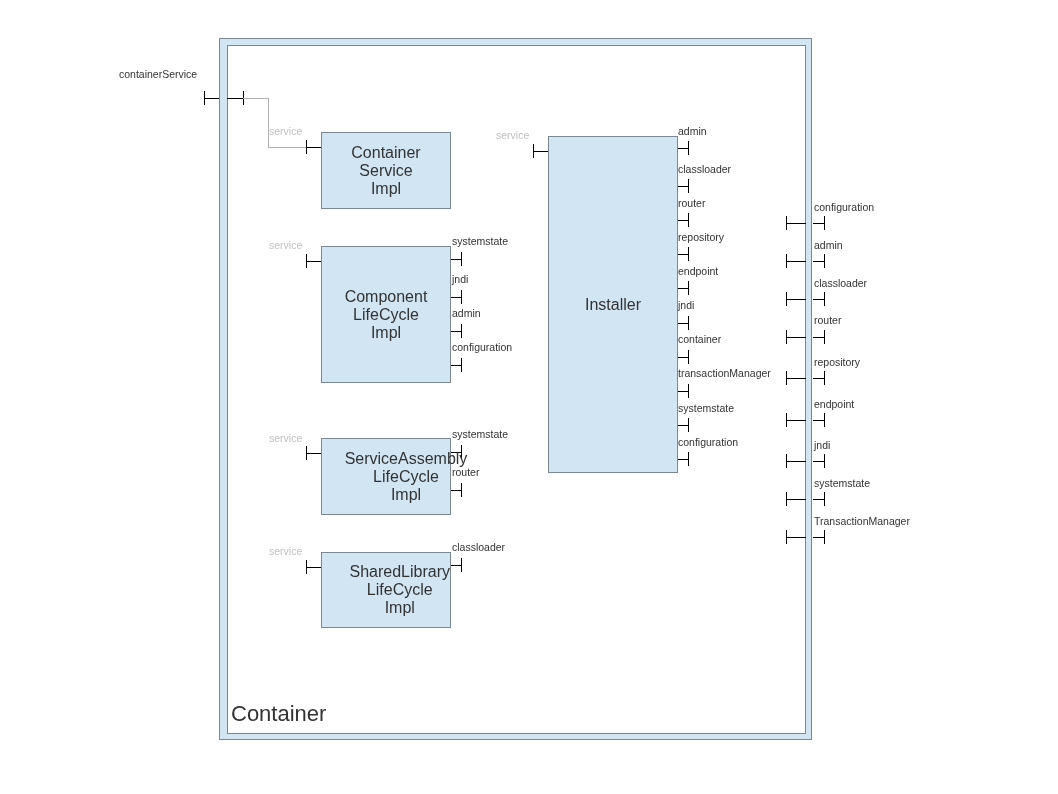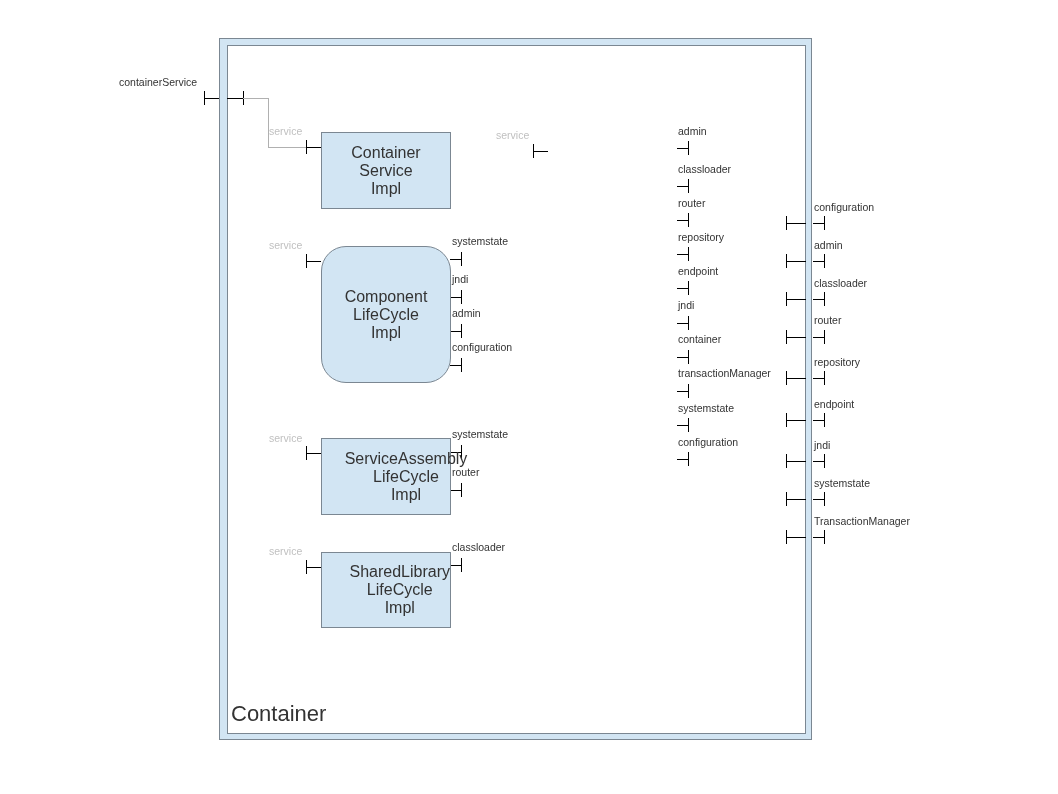--- a/index.html
+++ b/index.html
@@ -176,32 +176,32 @@
         </g>
         <g>
           <line x1="786" y1="530" x2="786" y2="544" stroke="#000" stroke-width="1"></line>
           <line x1="786" y1="537" x2="806" y2="537" stroke="#000" stroke-width="1"></line>
           <line x1="813" y1="537" x2="824" y2="537" stroke="#000" stroke-width="1"></line>
           <line x1="824" y1="530" x2="824" y2="544" stroke="#000" stroke-width="1"></line>
         </g>
       </g>
   </svg>
 
-  <div class="lbl" style="left:119px;top:76px;">containerService</div>
+  <div class="lbl" style="left:119px;top:68px;">containerService</div>
 
   <div class="comp" style="left:321px;top:132px;width:130px;height:77px;">
     <div>
       <span>Container</span>
       <span>Service</span>
       <span>Impl</span>
     </div>
   </div>
   <div class="lbl dim" style="left:269px;top:125px;">service</div>
 
-  <div class="comp" style="left:321px;top:246px;width:130px;height:137px;border-radius:25px;">
+  <div class="comp" style="left:321px;top:246px;width:130px;height:137px;">
     <div>
       <span>Component</span>
       <span>LifeCycle</span>
       <span>Impl</span>
     </div>
   </div>
   <div class="lbl dim" style="left:269px;top:239px;">service</div>
   <div class="lbl" style="left:452px;top:235px;">systemstate</div>
   <div class="lbl" style="left:452px;top:273px;">jndi</div>
   <div class="lbl" style="left:452px;top:307px;">admin</div>
@@ -221,20 +221,25 @@
   <div class="comp" style="left:321px;top:552px;width:130px;height:76px;justify-content:flex-end;">
     <div>
       <span>SharedLibrary</span>
       <span>LifeCycle</span>
       <span>Impl</span>
     </div>
   </div>
   <div class="lbl dim" style="left:269px;top:545px;">service</div>
   <div class="lbl" style="left:452px;top:541px;">classloader</div>
 
+  <div class="comp" style="left:548px;top:136px;width:130px;height:337px;">
+    <div>
+      <span>Installer</span>
+    </div>
+  </div>
   <div class="lbl dim" style="left:496px;top:129px;">service</div>
   <div class="lbl" style="left:678px;top:125px;">admin</div>
   <div class="lbl" style="left:678px;top:163px;">classloader</div>
   <div class="lbl" style="left:678px;top:197px;">router</div>
   <div class="lbl" style="left:678px;top:231px;">repository</div>
   <div class="lbl" style="left:678px;top:265px;">endpoint</div>
   <div class="lbl" style="left:678px;top:299px;">jndi</div>
   <div class="lbl" style="left:678px;top:333px;">container</div>
   <div class="lbl" style="left:678px;top:367px;">transactionManager</div>
   <div class="lbl" style="left:678px;top:402px;">systemstate</div>

